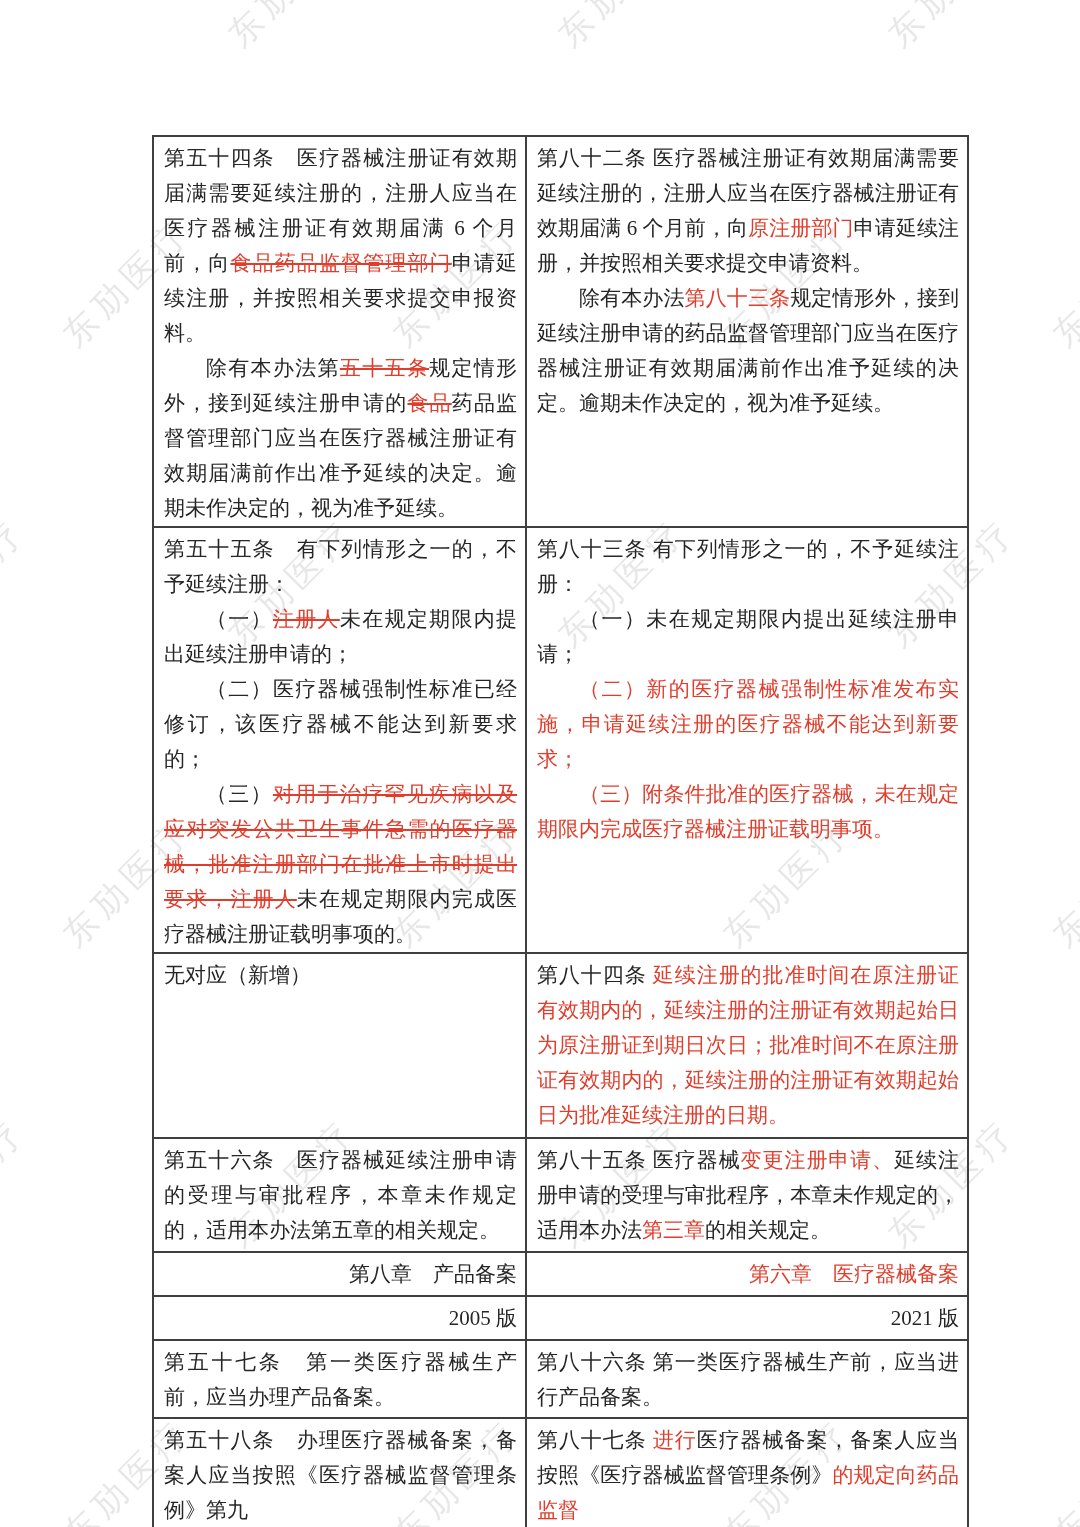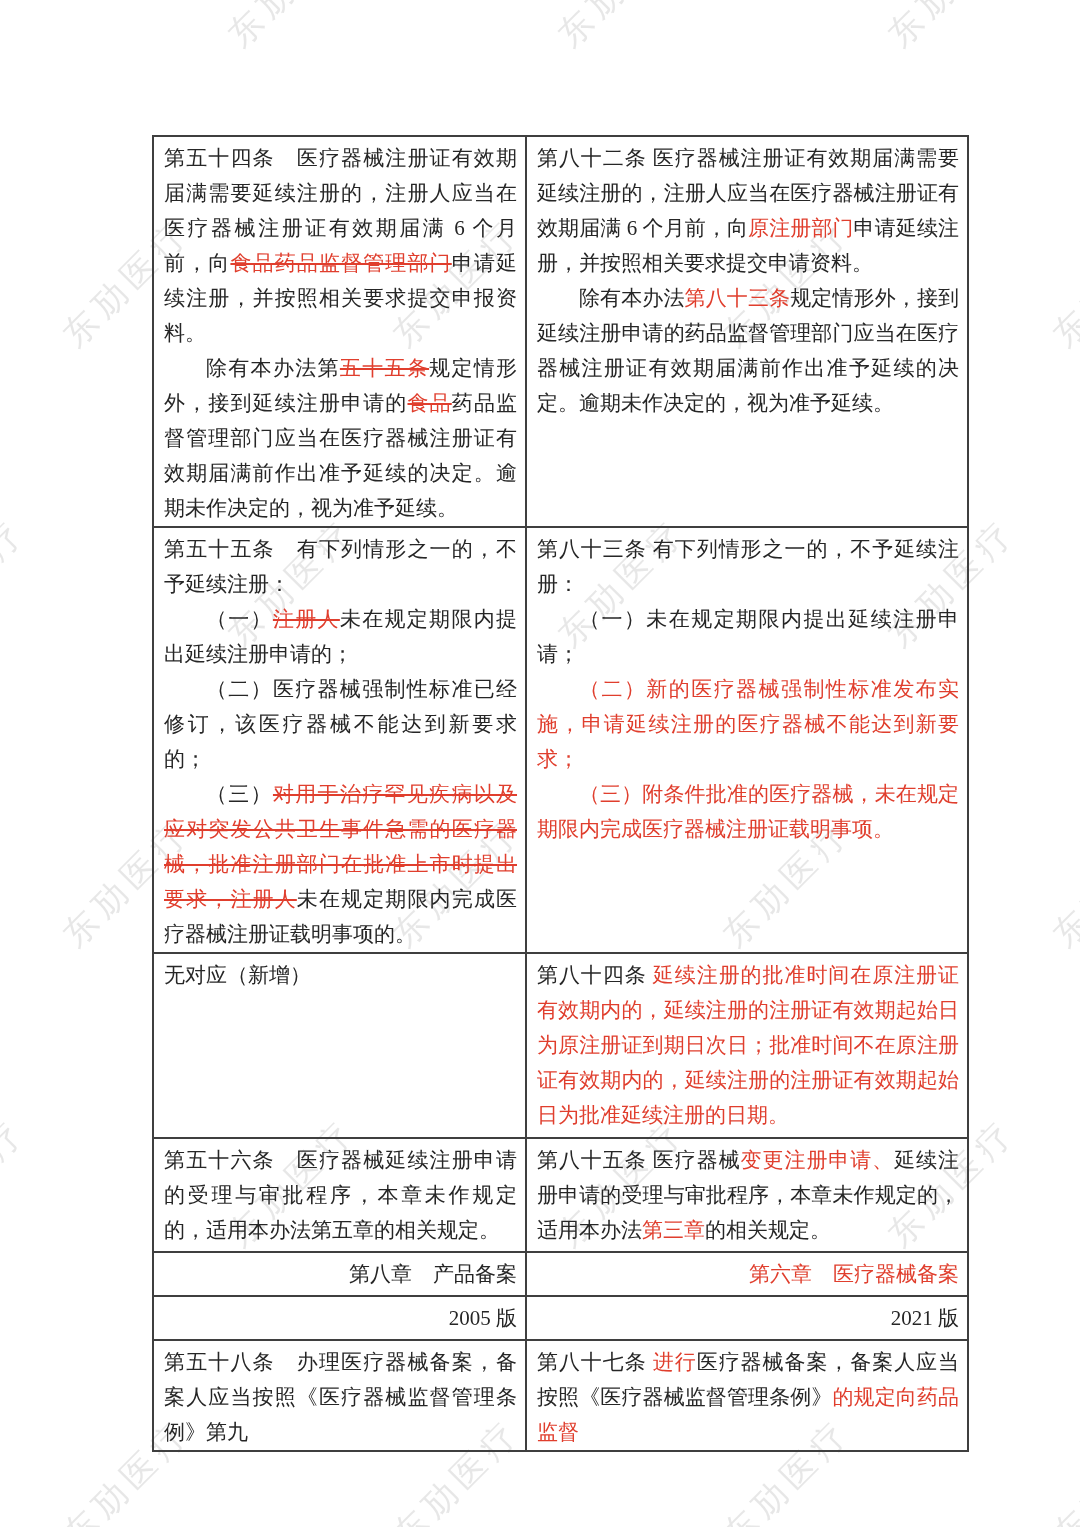--- a/index.html
+++ b/index.html
@@ -144,20 +144,28 @@
         </tr>
         <tr>
           <td class="col-left vcenter" style="height: 38px;">
             <p class="para center"><span class="seg normal">2005 版</span></p>
           </td>
           <td class="col-right vcenter" style="height: 38px;">
             <p class="para center"><span class="seg normal">2021 版</span></p>
           </td>
         </tr>
         <tr>
+          <td class="col-left" style="height: 72px;">
+            <p class="para"><span class="seg normal">第五十七条　第一类医疗器械生产前，应当办理产品备案。</span></p>
+          </td>
+          <td class="col-right" style="height: 72px;">
+            <p class="para"><span class="seg normal">第八十六条 第一类医疗器械生产前，应当进行产品备案。</span></p>
+          </td>
+        </tr>
+        <tr>
           <td class="col-left" style="height: 70px;">
             <p class="para"><span class="seg normal">第五十八条　办理医疗器械备案，备案人应当按照《医疗器械监督管理条例》第九</span></p>
           </td>
           <td class="col-right" style="height: 70px;">
             <p class="para"><span class="seg normal">第八十七条 </span><span class="seg red">进行</span><span class="seg normal">医疗器械备案，备案人应当按照《医疗器械监督管理条例》</span><span class="seg red">的规定向药品监督</span></p>
           </td>
         </tr>
       </tbody>
   </table>
 </div>

